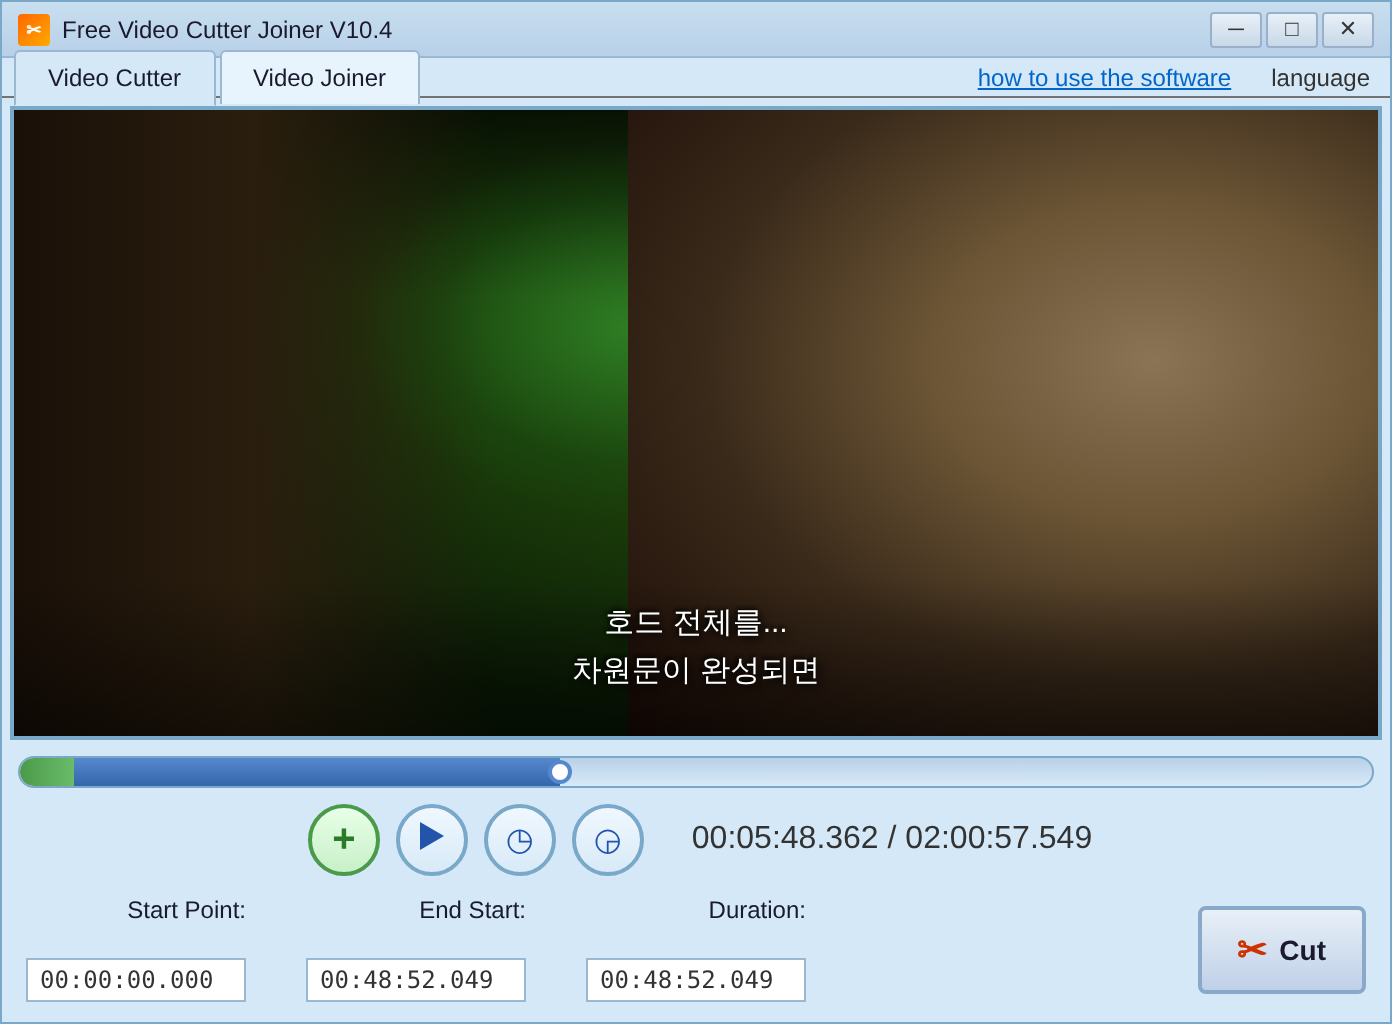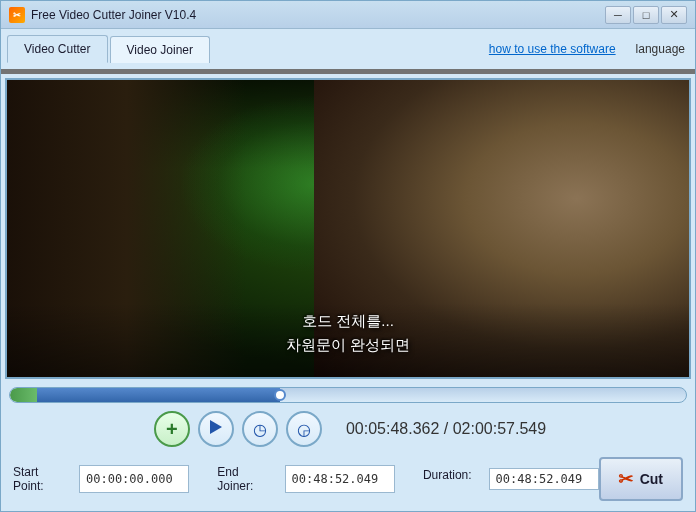--- a/index.html
+++ b/index.html
@@ -66,25 +66,25 @@
       display: flex;
       align-items: center;
       justify-content: center;
       cursor: pointer;
       font-size: 11px;
       color: #333;
     }
 
     .menu-bar {
       background: #d4e8f7;
-      height: 45px;
+      height: 20px;
       display: flex;
       align-items: center;
       padding: 0 6px;
-      border-bottom: 5px solid #737373;
+      border-bottom: 1px solid #737373;
       flex-shrink: 0;
       gap: 0;
     }
 
     .tab {
       padding: 6px 16px;
       border: 1px solid #9ab8d0;
       border-bottom: none;
       background: #e8f4fd;
       cursor: pointer;
@@ -328,22 +328,23 @@
     .bottom-row {
       display: flex;
       align-items: center;
       padding: 6px 12px 10px;
       flex-shrink: 0;
       gap: 0;
     }
 
     .point-group {
       display: flex;
-      flex-direction: row;
+      flex-direction: column;
       gap: 17px;
+      align-items: flex-end;
     }
 
     .point-label {
       font-size: 12px;
       color: #1a1a2e;
       font-weight: normal;
     }
 
     .time-input {
       border: 1px solid #9ab8d0;
@@ -460,21 +461,21 @@
     </div>
   </div>
 
   <div class="bottom-row">
     <div class="point-group">
       <span class="point-label">Start Point:</span>
       <input class="time-input" type="text" value="00:00:00.000" style="">
     </div>
     <div style="width: 30px;"></div>
     <div class="point-group">
-      <span class="point-label">End Joiner:</span>
+      <span class="point-label">End Start:</span>
       <input class="time-input" type="text" value="00:48:52.049" style="">
     </div>
     <div style="width: 30px;"></div>
     <div class="point-group">
       <span class="point-label">Duration:</span>
       <input class="time-input" type="text" value="00:48:52.049" style="">
     </div>
     <div class="spacer"></div>
     <div class="cut-btn">
       <span class="cut-icon">✂</span>

